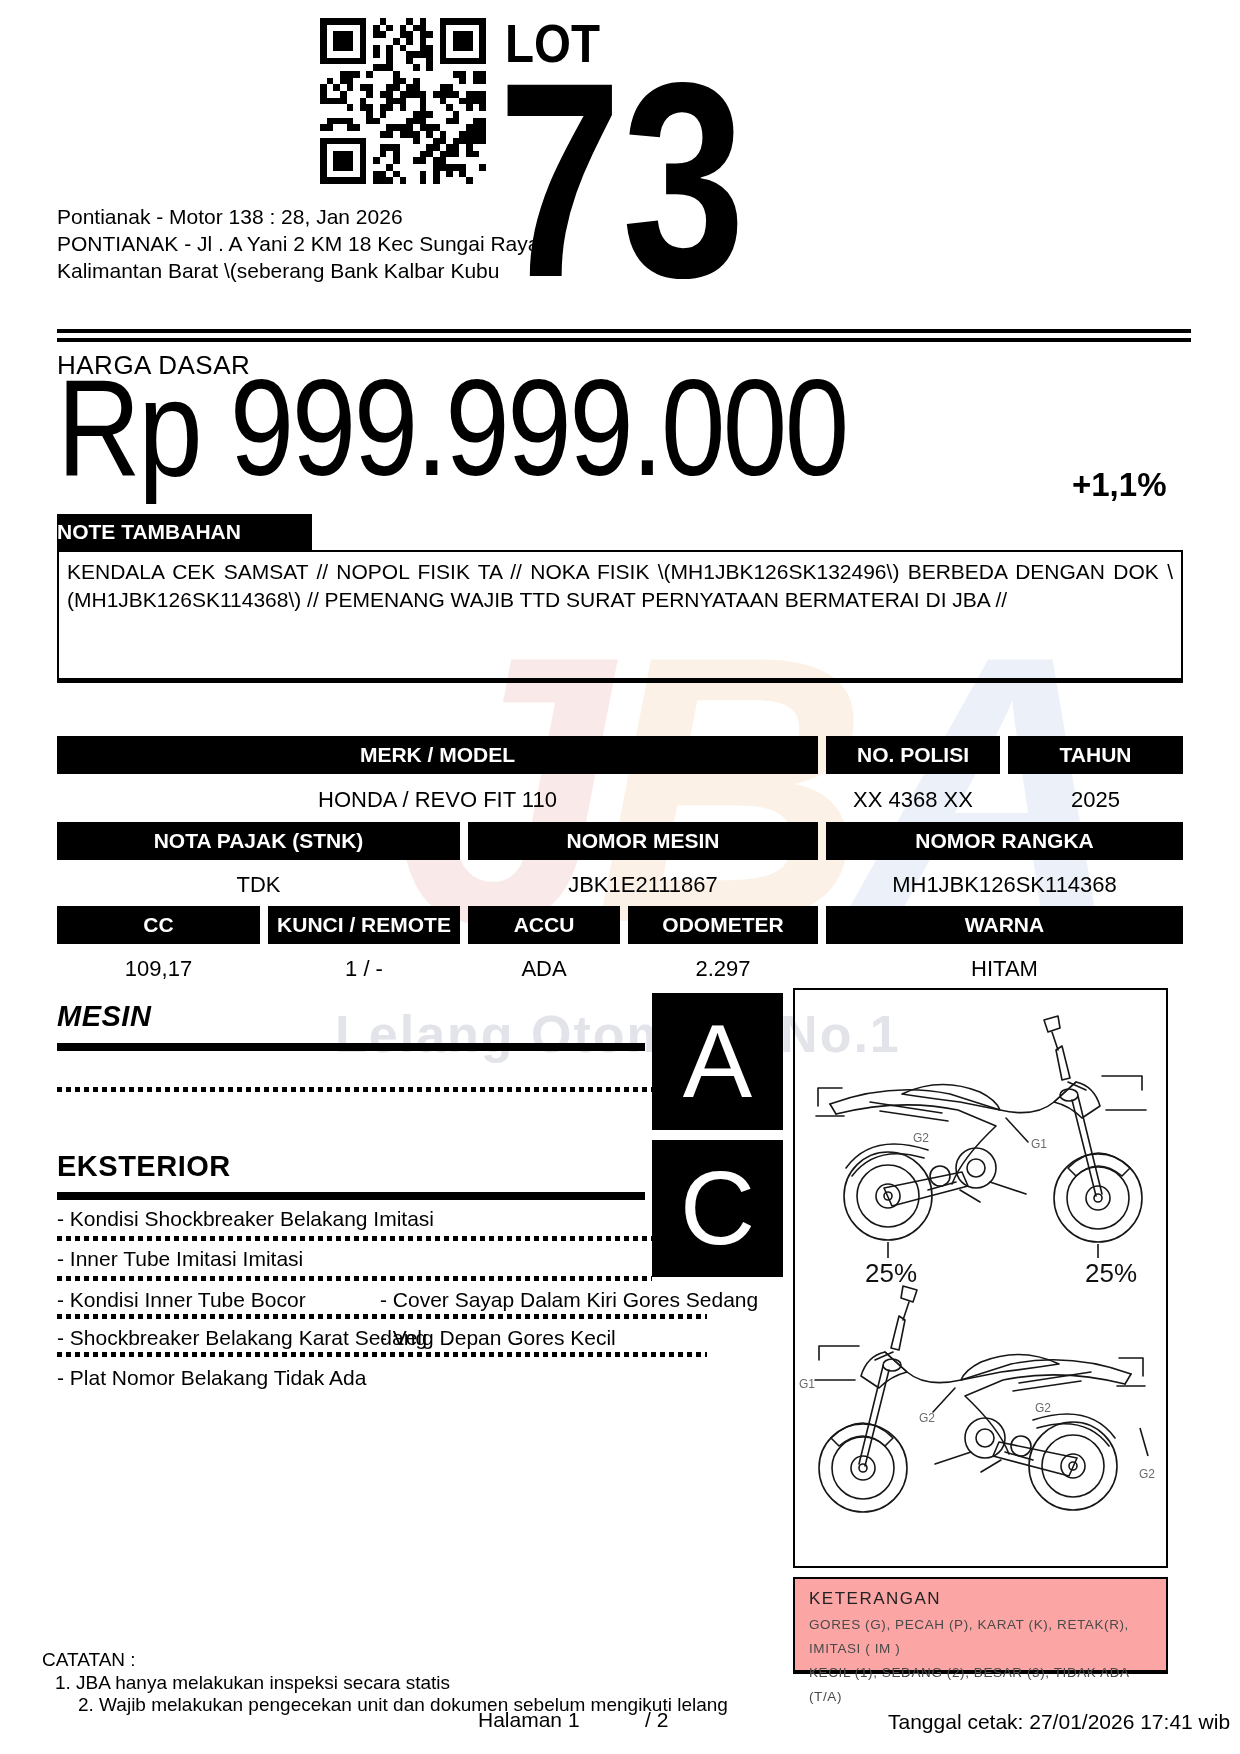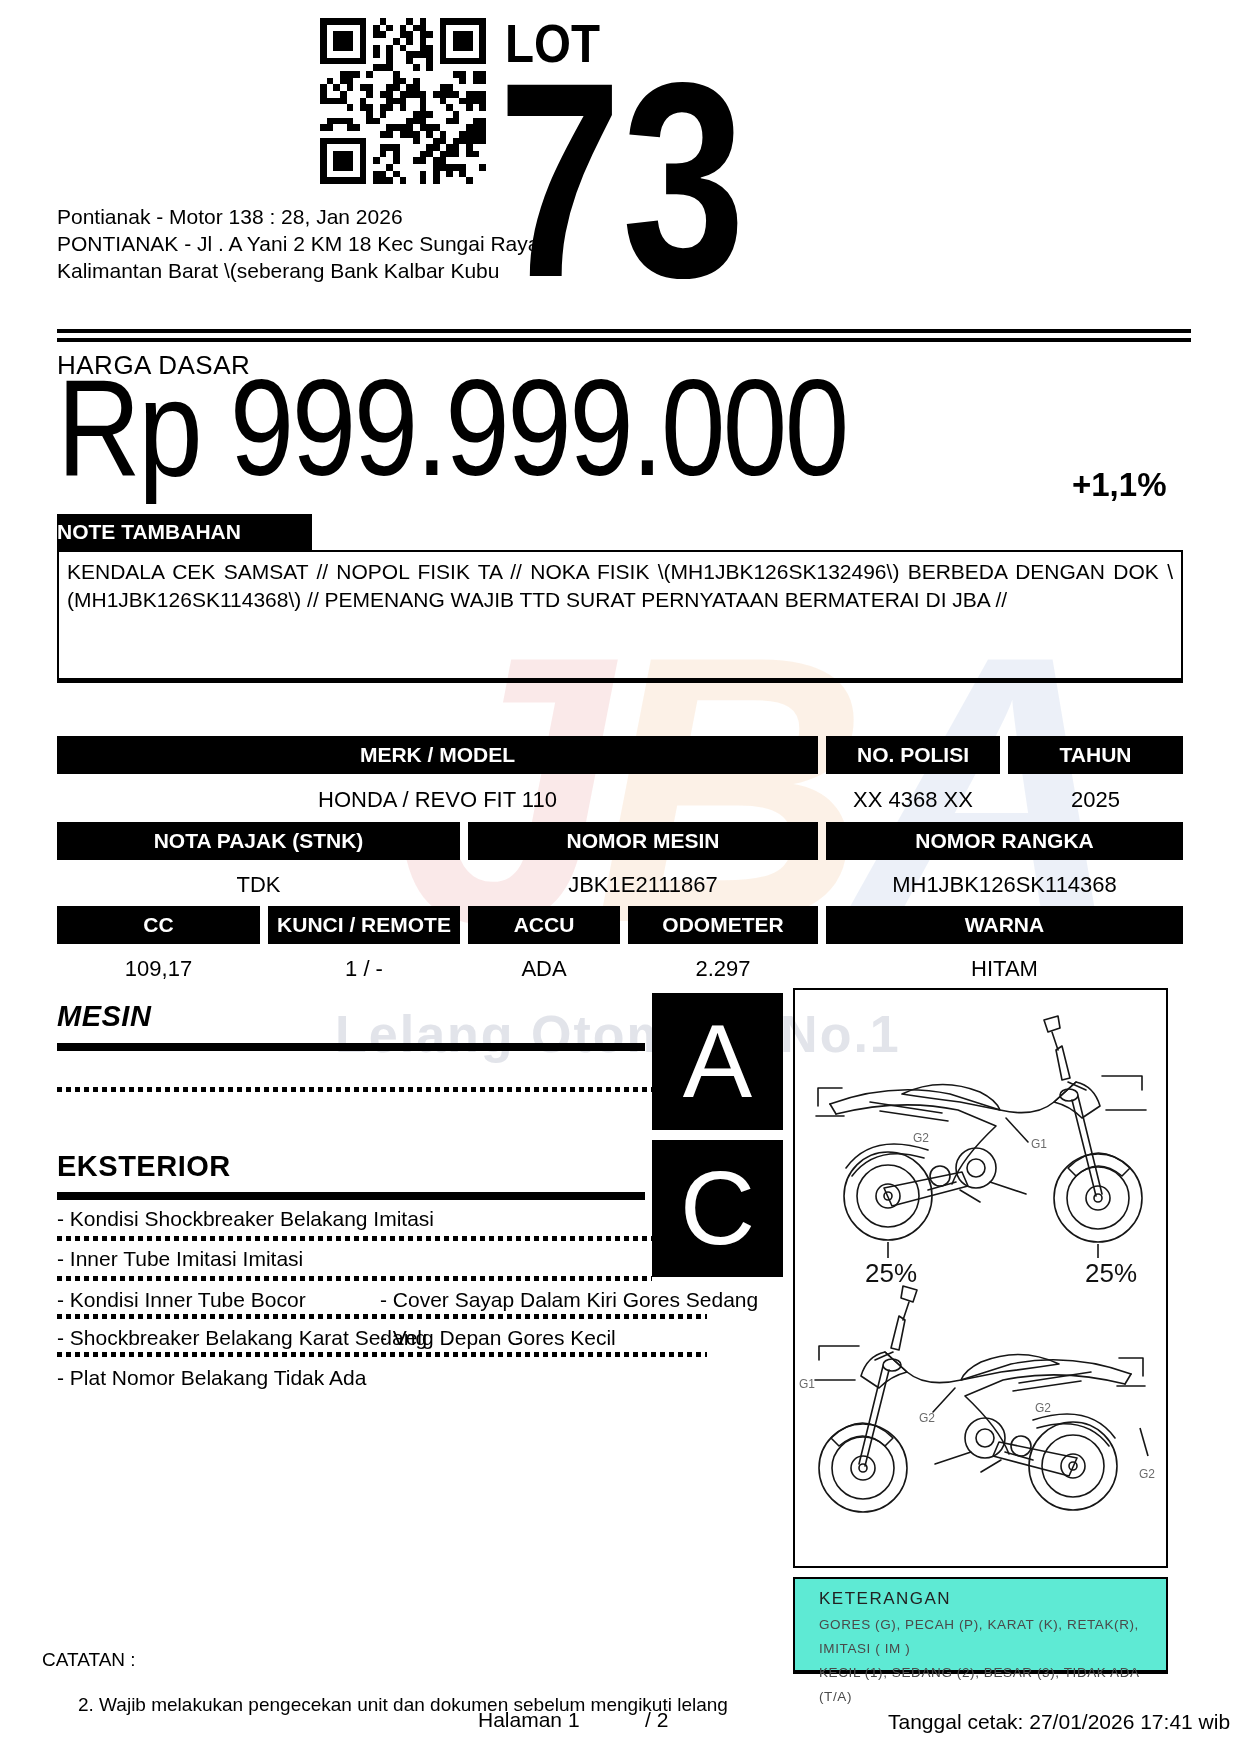--- a/index.html
+++ b/index.html
@@ -36,21 +36,21 @@
   .srow .vc{font-size:22px;height:42px;display:flex;align-items:center;justify-content:center;background:transparent;}
   
   .sec-title{font-weight:700;font-size:29px;letter-spacing:0.5px;}
   .thickline{background:#000;height:8px;}
   .dotline{height:5px;background:repeating-linear-gradient(90deg,#000 0 5px,transparent 5px 9px);}
   .grade-box{background:#000;color:#fff;display:flex;align-items:center;justify-content:center;
              font-size:104px;font-weight:400;}
   .cond{font-size:21px;white-space:nowrap;}
   
   .diagram-box{border:2px solid #000;box-sizing:border-box;background:transparent;}
-  .legend-box{border:2px solid #000;border-bottom-width:4px;box-sizing:border-box;padding:10px 24px;background:#5eead4;}
+  .legend-box{border:2px solid #000;border-bottom-width:4px;box-sizing:border-box;padding:10px 14px;background:#fca5a5;}
   .legend-title{font-size:17px;letter-spacing:1.5px;color:#222;margin-bottom:4px;}
   .legend-line{font-size:13.5px;color:#4a4a4a;letter-spacing:0.6px;line-height:24px;}
   
   .foot{font-size:19px;line-height:23px;}
   .foot-mid{font-size:21px;}
 </style>
 </head>
 <body>
 
 <div class="page">
@@ -426,18 +426,19 @@
     </svg>
   </div>
 
   <div class="abs legend-box z1" style="left:793px;top:1577px;width:375px;height:97px;">
     <div class="legend-title">KETERANGAN</div>
     <div class="legend-line">GORES (G), PECAH (P), KARAT (K), RETAK(R), IMITASI ( IM )</div>
     <div class="legend-line">KECIL (1), SEDANG (2), BESAR (3), TIDAK ADA (T/A)</div>
   </div>
 
   <div class="abs z1 foot" style="left:42px;top:1648px;">CATATAN :</div>
+  <div class="abs z1 foot" style="left:55px;top:1671px;">1. JBA hanya melakukan inspeksi secara statis</div>
   <div class="abs z1 foot" style="left:55px;top:1693px;margin-left:23px;">2. Wajib melakukan pengecekan unit dan dokumen sebelum mengikuti lelang</div>
   <div class="abs z1 foot-mid" style="left:478px;top:1708px;">Halaman 1</div>
   <div class="abs z1 foot-mid" style="left:645px;top:1708px;">/ 2</div>
   <div class="abs z1 foot-mid" style="left:888px;top:1710px;">Tanggal cetak: 27/01/2026 17:41 wib</div>
 
 </div>
 
 </body></html>

